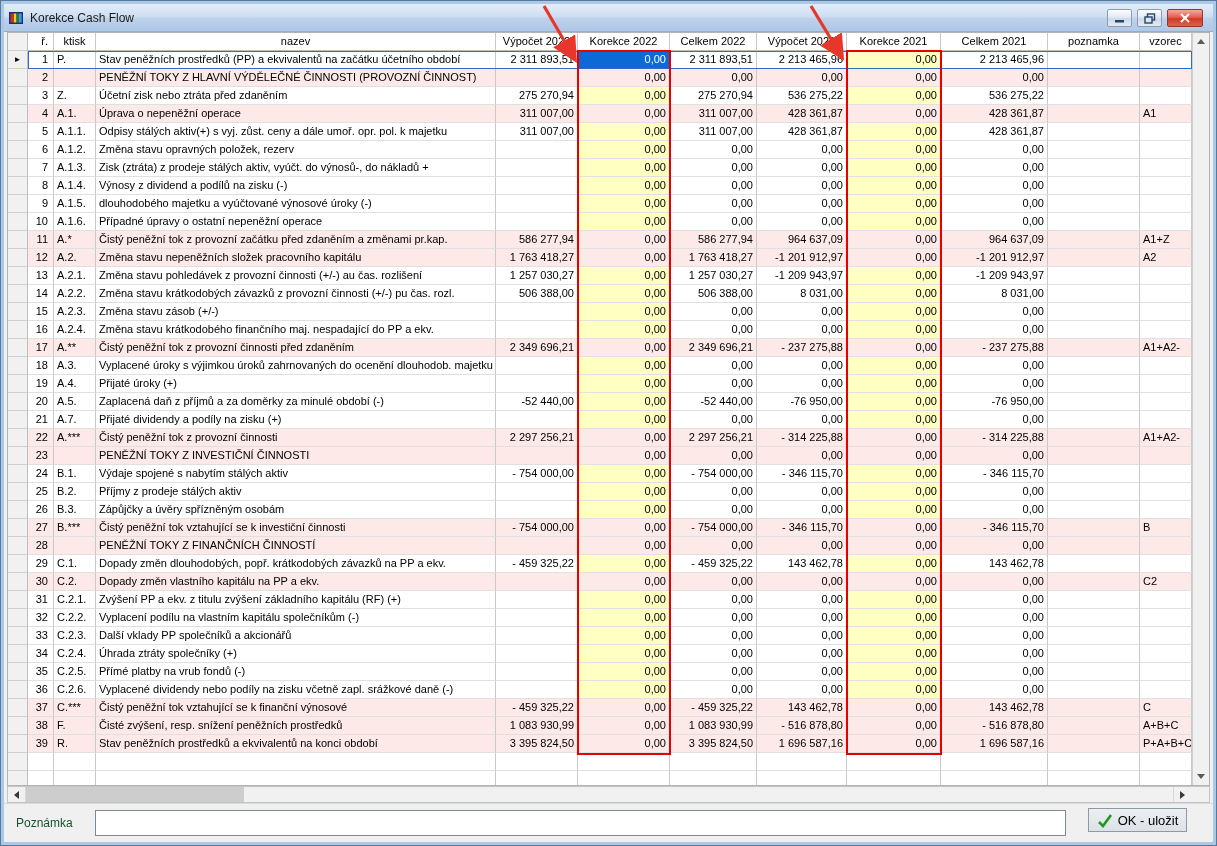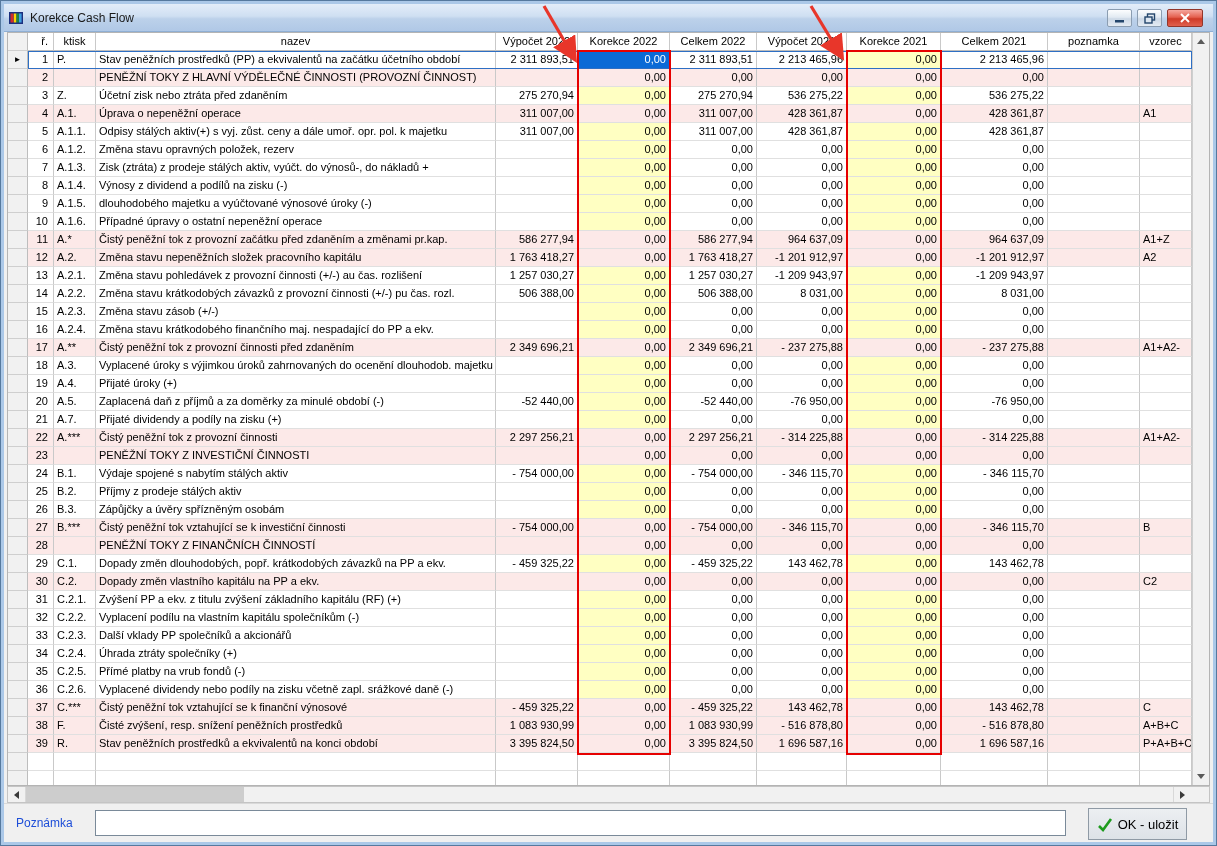--- a/index.html
+++ b/index.html
@@ -49,24 +49,24 @@
   
   .hscroll{position:absolute;left:7px;top:786px;width:1203px;height:17px;background:#f1f1f1;
     border:1px solid #c4c4c4;box-sizing:border-box;z-index:5;}
   .harr{position:absolute;top:0;width:17px;height:15px;display:flex;align-items:center;justify-content:center;}
   .harr.left{left:0;border-right:1px solid #d8d8d8;}
   .harr.right{right:18px;border-left:1px solid #d8d8d8;}
   .hthumb{position:absolute;left:18px;top:0;width:218px;height:15px;background:#cdcdcd;}
   
   .footer{position:absolute;left:4px;top:803px;width:1209px;height:39px;background:#f0f0f0;
     border-top:1px solid #d9d9d9;box-sizing:border-box;}
-  .notelabel{position:absolute;left:12px;top:0;line-height:38px;font-size:12px;color:#1d4ed8;}
+  .notelabel{position:absolute;left:12px;top:0;line-height:38px;font-size:12px;color:#14532d;}
   .noteinput{position:absolute;left:91px;top:6px;width:971px;height:26px;box-sizing:border-box;
     border:1px solid #7a8a99;background:#fff;font-family:"Liberation Sans",sans-serif;font-size:12px;padding:0 4px;}
-  .okbtn{position:absolute;left:1084px;top:4px;width:99px;height:32px;box-sizing:border-box;
+  .okbtn{position:absolute;left:1084px;top:4px;width:99px;height:24px;box-sizing:border-box;
     border:1px solid #8f9aa5;background:linear-gradient(#eceff2,#dde2e7);font-family:"Liberation Sans",sans-serif;
     font-size:13px;color:#000;display:flex;align-items:center;justify-content:center;gap:5px;cursor:default;}
   .arrows{position:absolute;left:0;top:0;z-index:10;pointer-events:none;}
 </style>
 </head>
 <body>
 
 <div class="win">
 
   <div class="titlebar">

